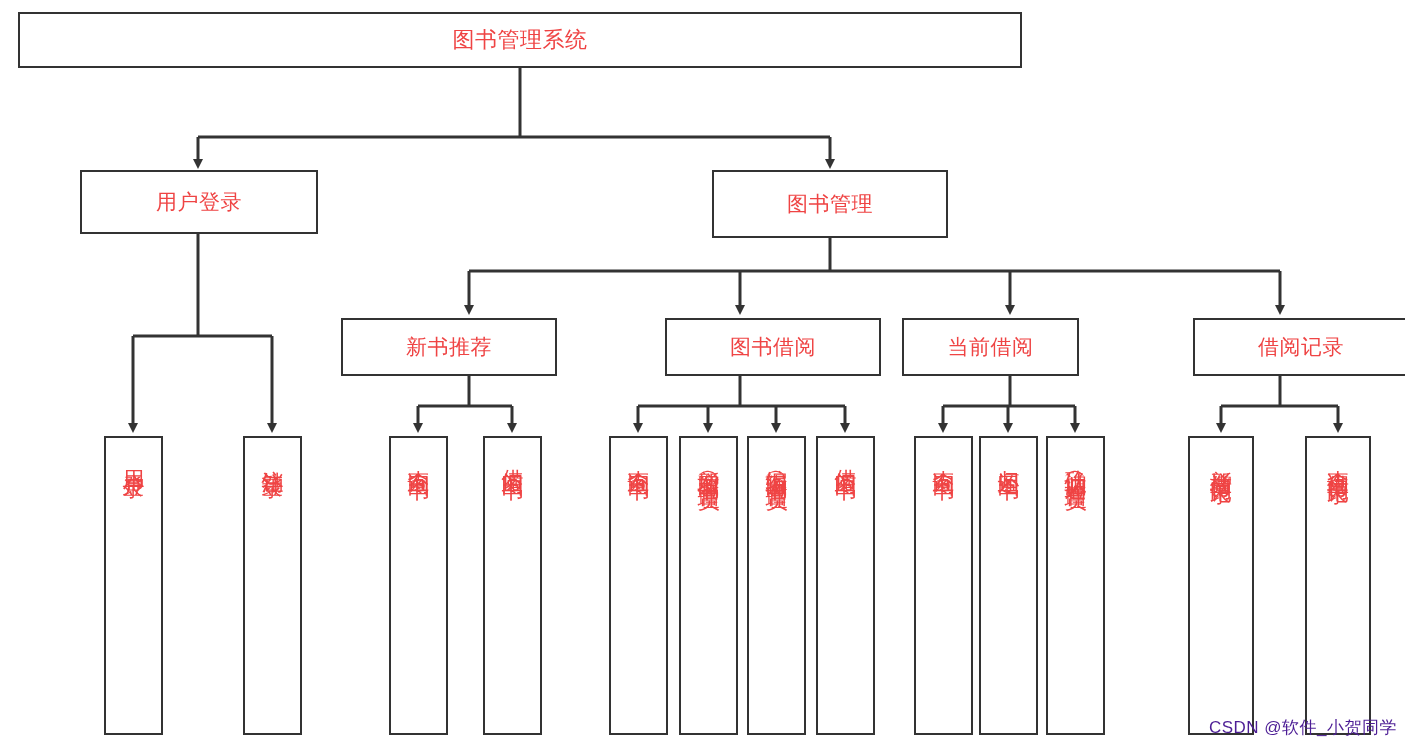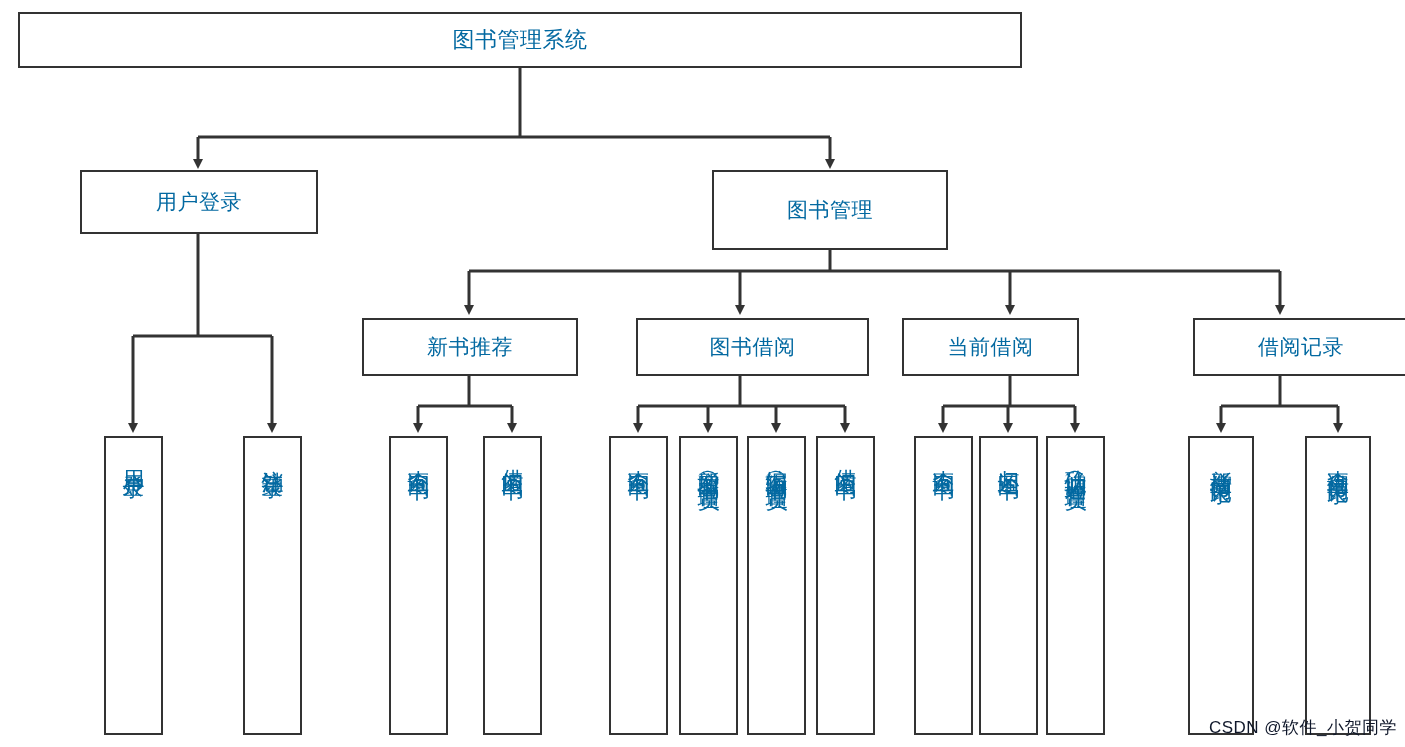--- a/index.html
+++ b/index.html
@@ -28,21 +28,21 @@
     position: absolute;
     box-sizing: border-box;
     background: #ffffff;
     border: 2px solid #333333;
     display: flex;
     align-items: center;
     justify-content: center;
     color: #444444;
   }
   .node-label {
-    color: #0369a1;
+    color: #ef4444;
     line-height: 1.18;
     letter-spacing: 0.5px;
   }
   .node.horiz .node-label {
     writing-mode: horizontal-tb;
     font-size: 21px;
     text-align: center;
   }
   .node.vert {
     align-items: flex-start;
@@ -56,21 +56,21 @@
     line-height: 1.0;
   }
   .node.root .node-label {
     font-size: 22px;
   }
   #watermark {
     position: absolute;
     right: 8px;
     bottom: 8px;
     font-size: 17px;
-    color: #0f172a;
+    color: #4c1d95;
     letter-spacing: 0.5px;
     white-space: nowrap;
     pointer-events: none;
   }
 </style>
 </head>
 <body>
 
 <div id="canvas">
 
@@ -128,29 +128,29 @@
   </svg>
 
   <div class="node horiz root" style="left:18px; top:12px; width:1004px; height:56px;">
     <span class="node-label">图书管理系统</span>
   </div>
 
   <div class="node horiz" style="left:80px; top:170px; width:238px; height:64px;">
     <span class="node-label">用户登录</span>
   </div>
 
-  <div class="node horiz" style="left:712px; top:170px; width:236px; height:80px;">
+  <div class="node horiz" style="left:712px; top:170px; width:236px; height:68px;">
     <span class="node-label">图书管理</span>
   </div>
 
-  <div class="node horiz" style="left:362px; top:318px; width:216px; height:58px;">
+  <div class="node horiz" style="left:341px; top:318px; width:216px; height:58px;">
     <span class="node-label">新书推荐</span>
   </div>
 
-  <div class="node horiz" style="left:636px; top:318px; width:233px; height:58px;justify-content:center;">
+  <div class="node horiz" style="left:665px; top:318px; width:216px; height:58px;justify-content:center;">
     <span class="node-label">图书借阅</span>
   </div>
 
   <div class="node horiz" style="left:902px; top:318px; width:177px; height:58px;">
     <span class="node-label">当前借阅</span>
   </div>
 
   <div class="node horiz" style="left:1172px; top:318px; width:216px; height:58px;margin-left:21px;">
     <span class="node-label">借阅记录</span>
   </div>

